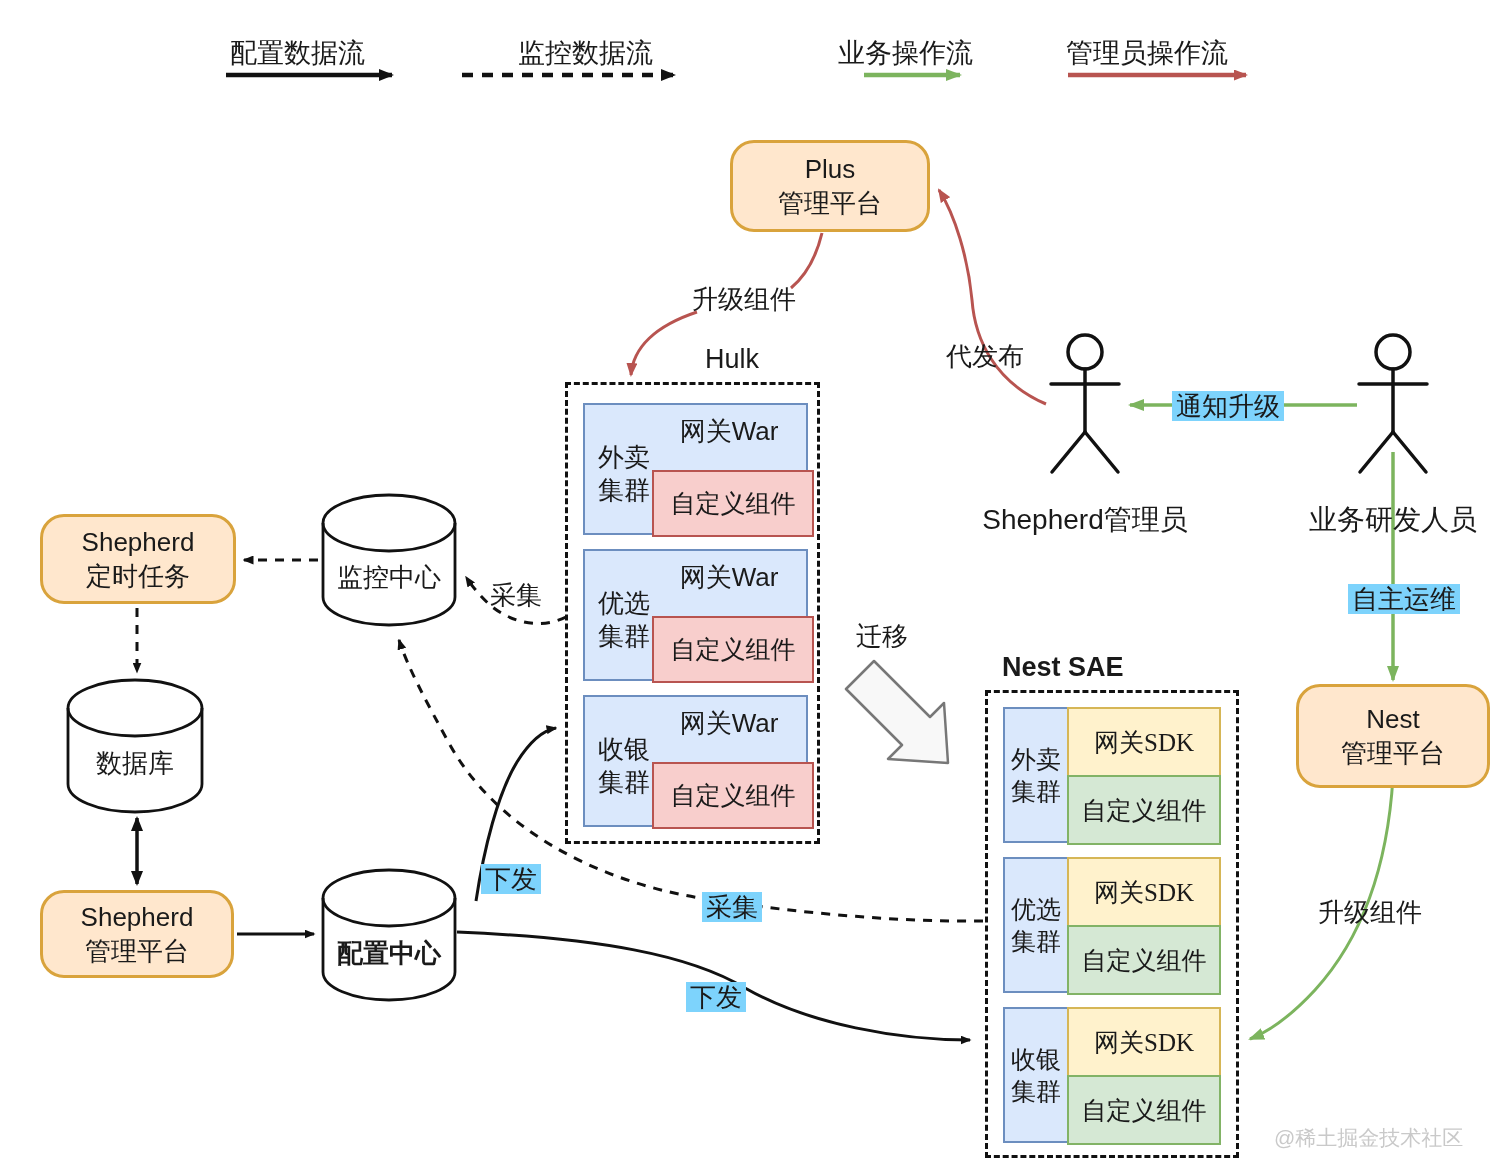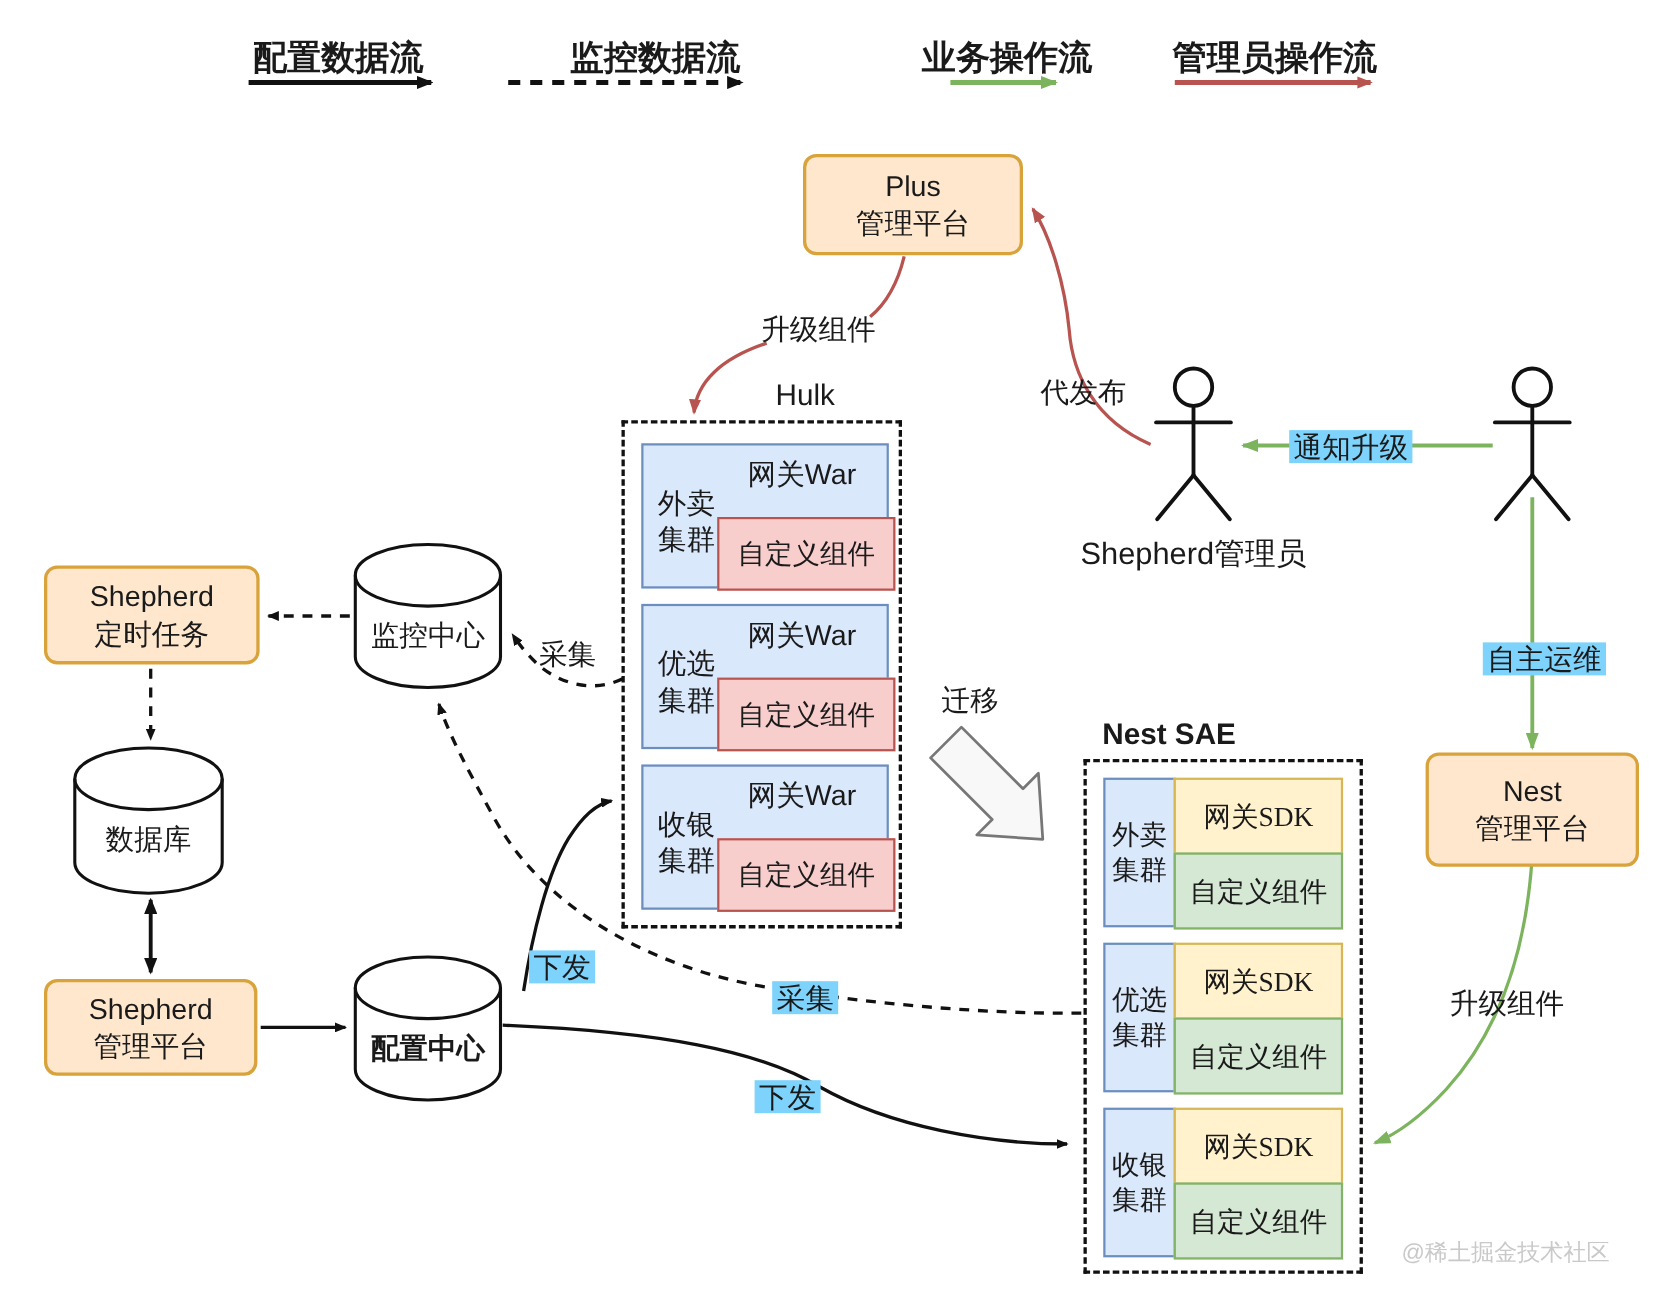--- a/index.html
+++ b/index.html
@@ -2,23 +2,23 @@
 <html><head>
 <meta charset="utf-8">
 <style>
   html,body{margin:0;padding:0;background:#ffffff;}
   .canvas{
     position:relative;width:1512px;height:1172px;background:#ffffff;
     font-family:"Liberation Sans","DejaVu Sans",sans-serif;color:#1a1a1a;overflow:hidden;
   }
   svg.connectors{position:absolute;left:0;top:0;width:1512px;height:1172px;}
   .lbl{position:absolute;font-size:26px;line-height:30px;white-space:nowrap;}
-  .legend-label{font-weight:700;font-size:31px;}
+  .legend-label{font-weight:400;font-size:27px;}
   .onode{
-    position:absolute;background:#FFE7CD;border:3px solid #D9A33C;border-radius:12px;
+    position:absolute;background:#FFE7CD;border:3px solid #D9A33C;border-radius:24px;
     display:flex;flex-direction:column;align-items:center;justify-content:center;
     font-size:26px;line-height:34px;text-align:center;box-sizing:border-box;
   }
   .dashed-box{position:absolute;border:3px dashed #111111;box-sizing:border-box;background:transparent;}
   .hulk-cluster{position:absolute;width:225px;height:132px;background:#DAE8FC;border:2px solid #6C8EBF;box-sizing:border-box;}
   .hulk-cluster .cluster-name{position:absolute;left:11px;top:36px;width:56px;font-size:26px;line-height:33px;text-align:center;}
   .hulk-cluster .war-label{position:absolute;left:68px;top:9px;width:152px;text-align:center;font-size:26px;}
   .hulk-cluster .custom-box{
     position:absolute;left:67px;top:65px;width:162px;height:67px;background:#F8CECC;border:2px solid #B85450;
     box-sizing:border-box;display:flex;align-items:center;justify-content:center;font-size:25px;
@@ -29,21 +29,21 @@
     box-sizing:border-box;display:flex;flex-direction:column;align-items:center;justify-content:center;
     font-size:25px;line-height:32px;
   }
   .nest-cluster .sdk-box,.nest-cluster .customg-box{
     position:absolute;left:64px;width:154px;height:70px;box-sizing:border-box;
     display:flex;align-items:center;justify-content:center;font-size:25px;font-family:Liberation Serif, serif;
   }
   .nest-cluster .sdk-box{top:0;background:#FFF2CC;border:2px solid #D6B656;}
   .nest-cluster .customg-box{top:68px;background:#D5E8D4;border:2px solid #82B366;}
   .cyl-label{position:absolute;width:132px;text-align:center;font-size:26px;}
-  .actor-label{position:absolute;width:230px;text-align:center;font-size:28px;}
+  .actor-label{position:absolute;width:230px;text-align:center;font-size:28px;margin-top:16px;}
   .title-label{position:absolute;font-size:27px;}
   .whitebg{background:#7dd3fc;padding:0 4px;}
   .watermark{position:absolute;font-size:21px;color:#c9c9c9;}
 </style>
 </head>
 <body>
 
 <div class="canvas">
 
   <svg class="connectors" viewBox="0 0 1512 1172">
@@ -191,20 +191,21 @@
   <div class="nest-cluster" style="left:1003px;top:1007px;">
     <div class="nest-name">
         <span>收银</span>
         <span>集群</span>
       </div>
     <div class="sdk-box">网关SDK</div>
     <div class="customg-box">自定义组件</div>
   </div>
 
   <div class="actor-label" style="left:970px;top:485px;">Shepherd管理员</div>
+  <div class="actor-label" style="left:1278px;top:485px;">业务研发人员</div>
 
   <div class="lbl" style="left:692px;top:284px;">升级组件</div>
   <div class="lbl" style="left:946px;top:341px;">代发布</div>
   <div class="lbl whitebg" style="left:1172px;top:391px;">通知升级</div>
   <div class="lbl whitebg" style="left:1348px;top:584px;">自主运维</div>
   <div class="lbl" style="left:856px;top:621px;">迁移</div>
   <div class="lbl" style="left:1318px;top:897px;">升级组件</div>
   <div class="lbl" style="left:490px;top:580px;">采集</div>
   <div class="lbl whitebg" style="left:702px;top:892px;">采集</div>
   <div class="lbl whitebg" style="left:481px;top:864px;">下发</div>

